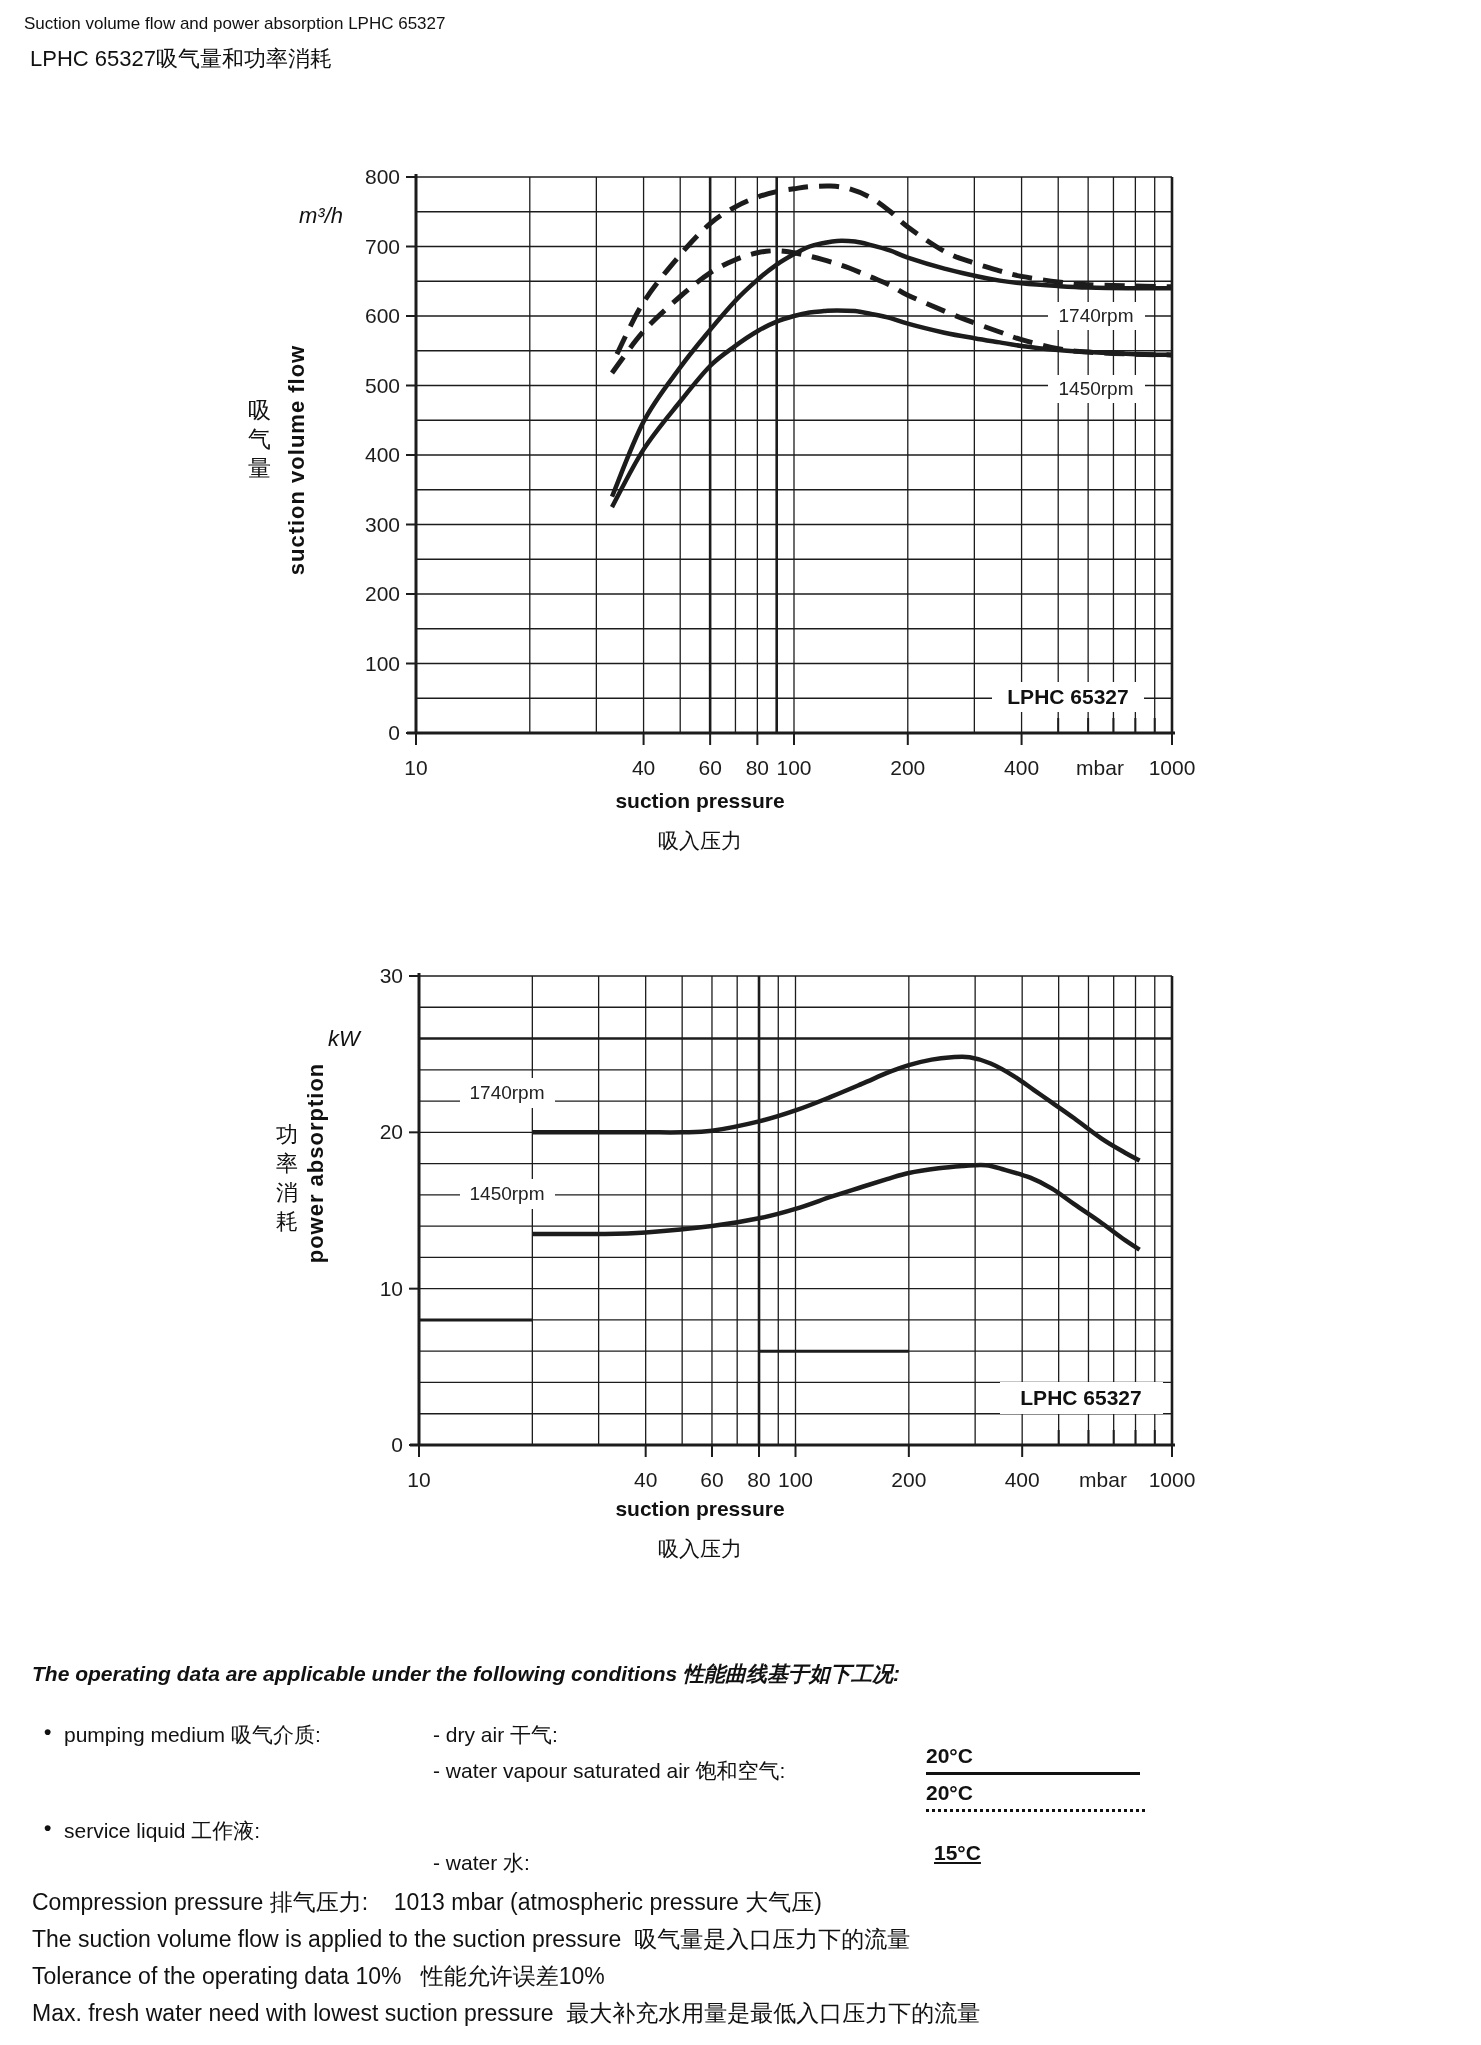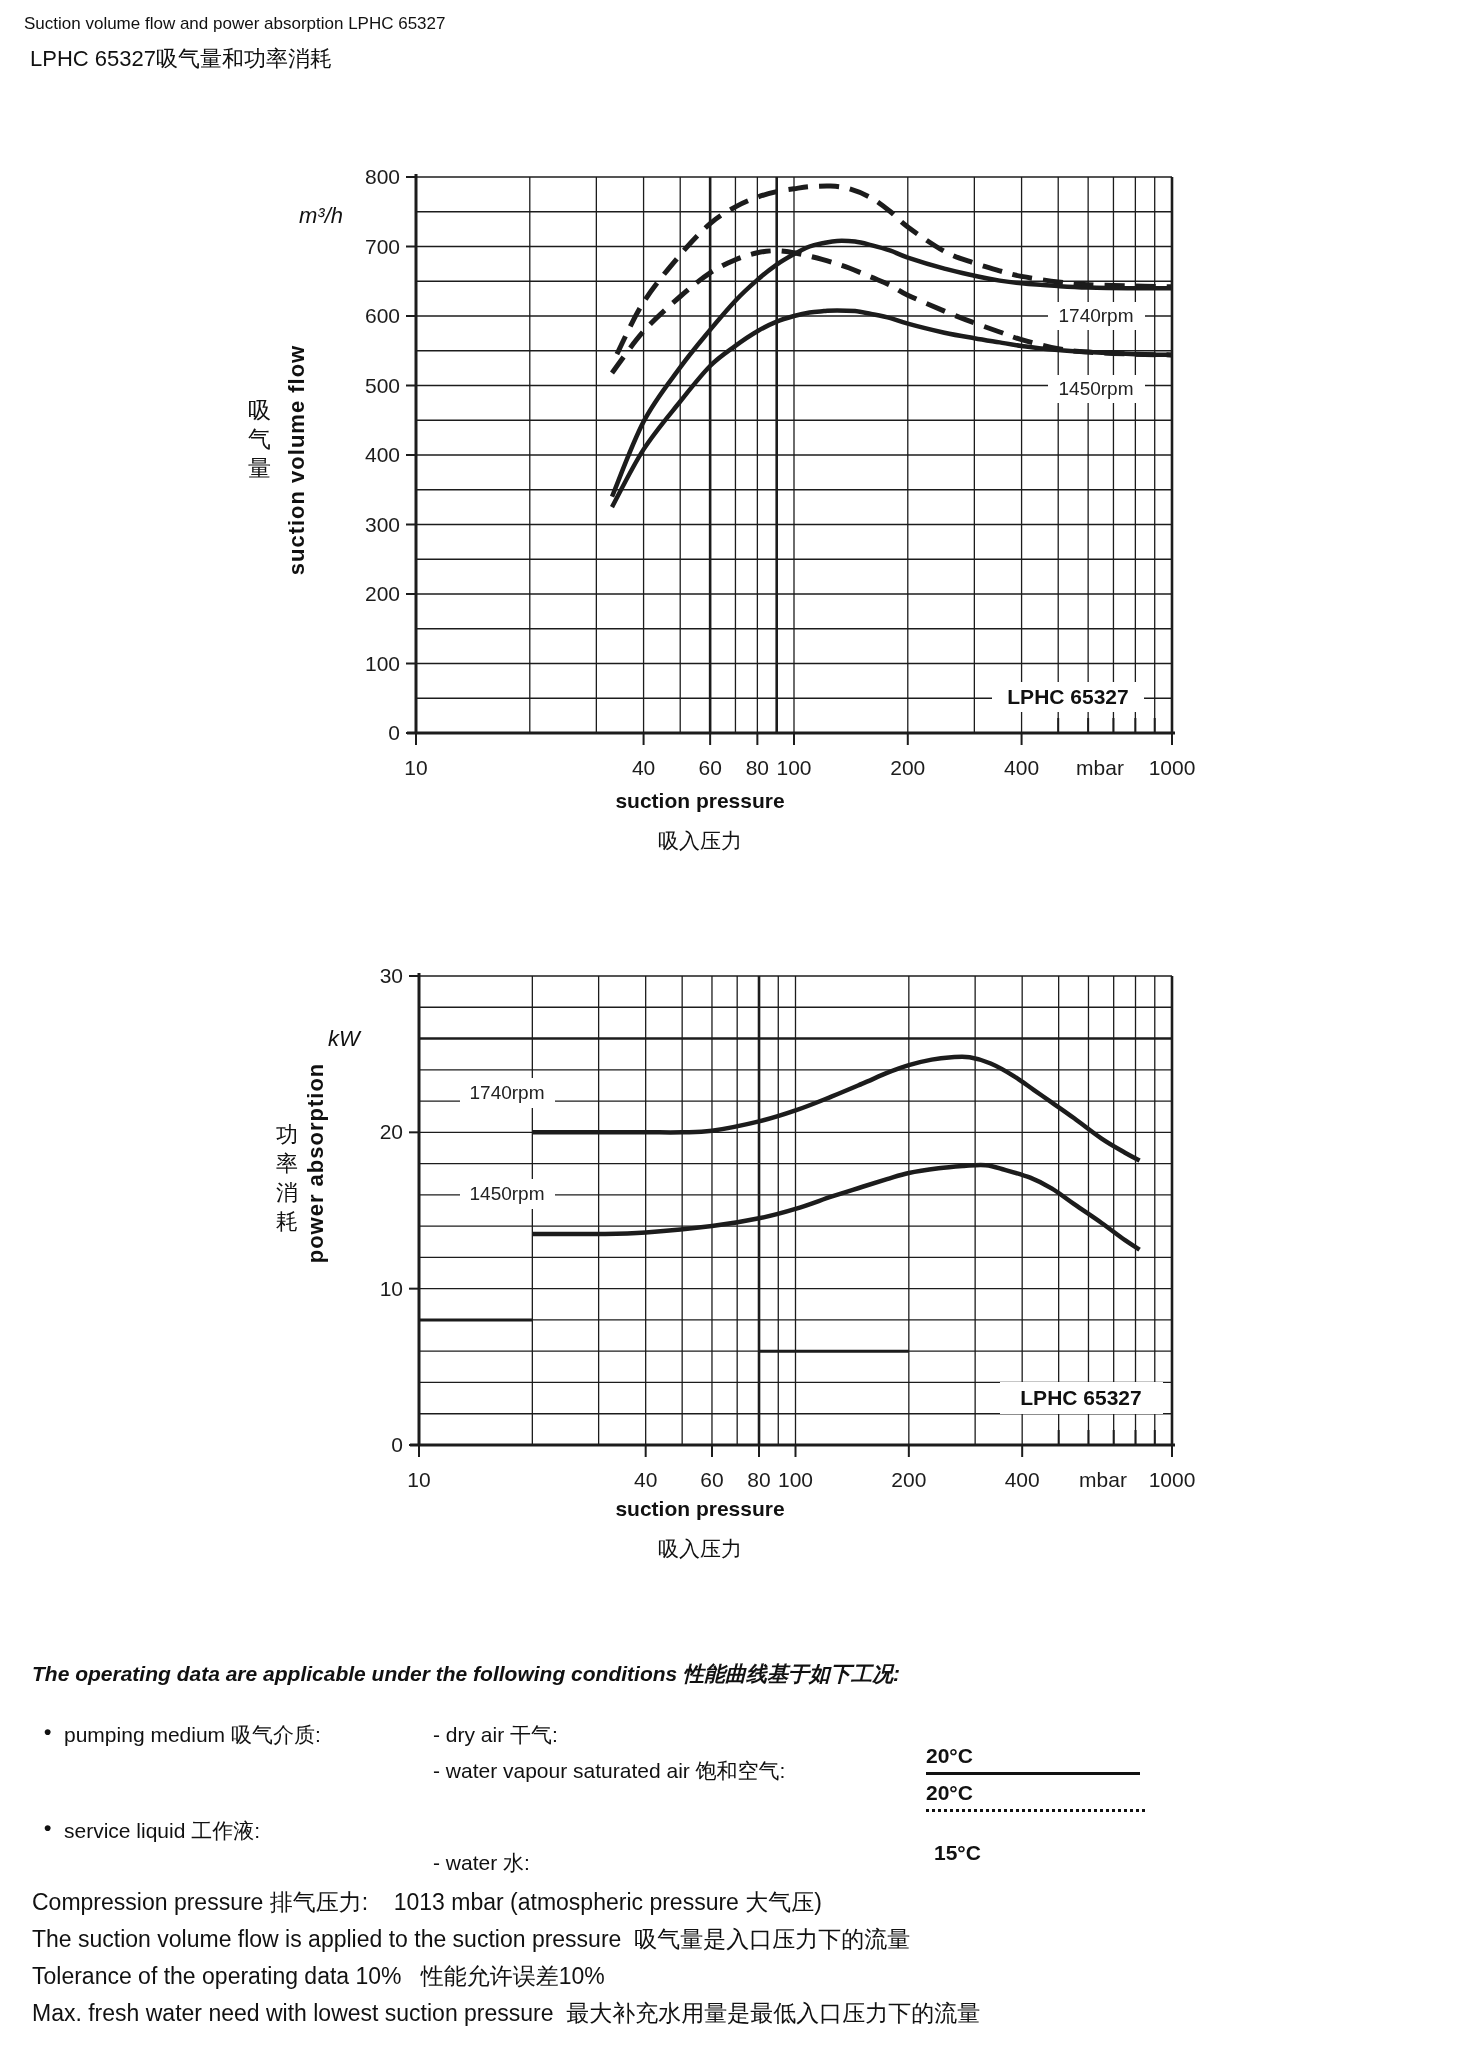--- a/index.html
+++ b/index.html
@@ -35,21 +35,21 @@
   .cond-header{left:32px;top:1660px;font-size:21px;font-weight:bold;font-style:italic;}
   .bullet{position:absolute;font-size:21px;font-weight:bold;}
   .cond{font-size:21px;}
   #row1-b{left:44px;top:1720px;} #row3-b{left:44px;top:1816px;}
   #row1-label{left:64px;top:1721px;} #row1-item{left:433px;top:1721px;}
   #row2-item{left:433px;top:1757px;}
   #row3-label{left:64px;top:1817px;} #row3-item{left:433px;top:1817px;margin-top:32px;}
   .val{position:absolute;z-index:3;font-size:21px;font-weight:bold;margin-top:25px;}
   #row1-val{left:926px;top:1719px;width:214px;padding-bottom:4px;border-bottom:3px solid #111;}
   #row2-val{left:926px;top:1756px;width:219px;padding-bottom:4px;border-bottom:3px dotted #111;}
-  #row3-val{left:934px;top:1816px;}
+  #row3-val{left:934px;top:1816px;text-decoration:underline;}
   #notes{left:32px;top:1884px;font-size:23px;font-weight:normal;line-height:37px;white-space:pre-wrap;}
 </style>
 </head>
 <body>
 
 <svg id="charts-svg" width="1481" height="2045">
     <line x1="416" y1="733" x2="1172" y2="733" stroke="#1c1c1c" stroke-width="1.3"></line>
     <line x1="416" y1="698.25" x2="1172" y2="698.25" stroke="#1c1c1c" stroke-width="1.3"></line>
     <line x1="416" y1="663.5" x2="1172" y2="663.5" stroke="#1c1c1c" stroke-width="1.3"></line>
     <line x1="416" y1="628.75" x2="1172" y2="628.75" stroke="#1c1c1c" stroke-width="1.3"></line>

